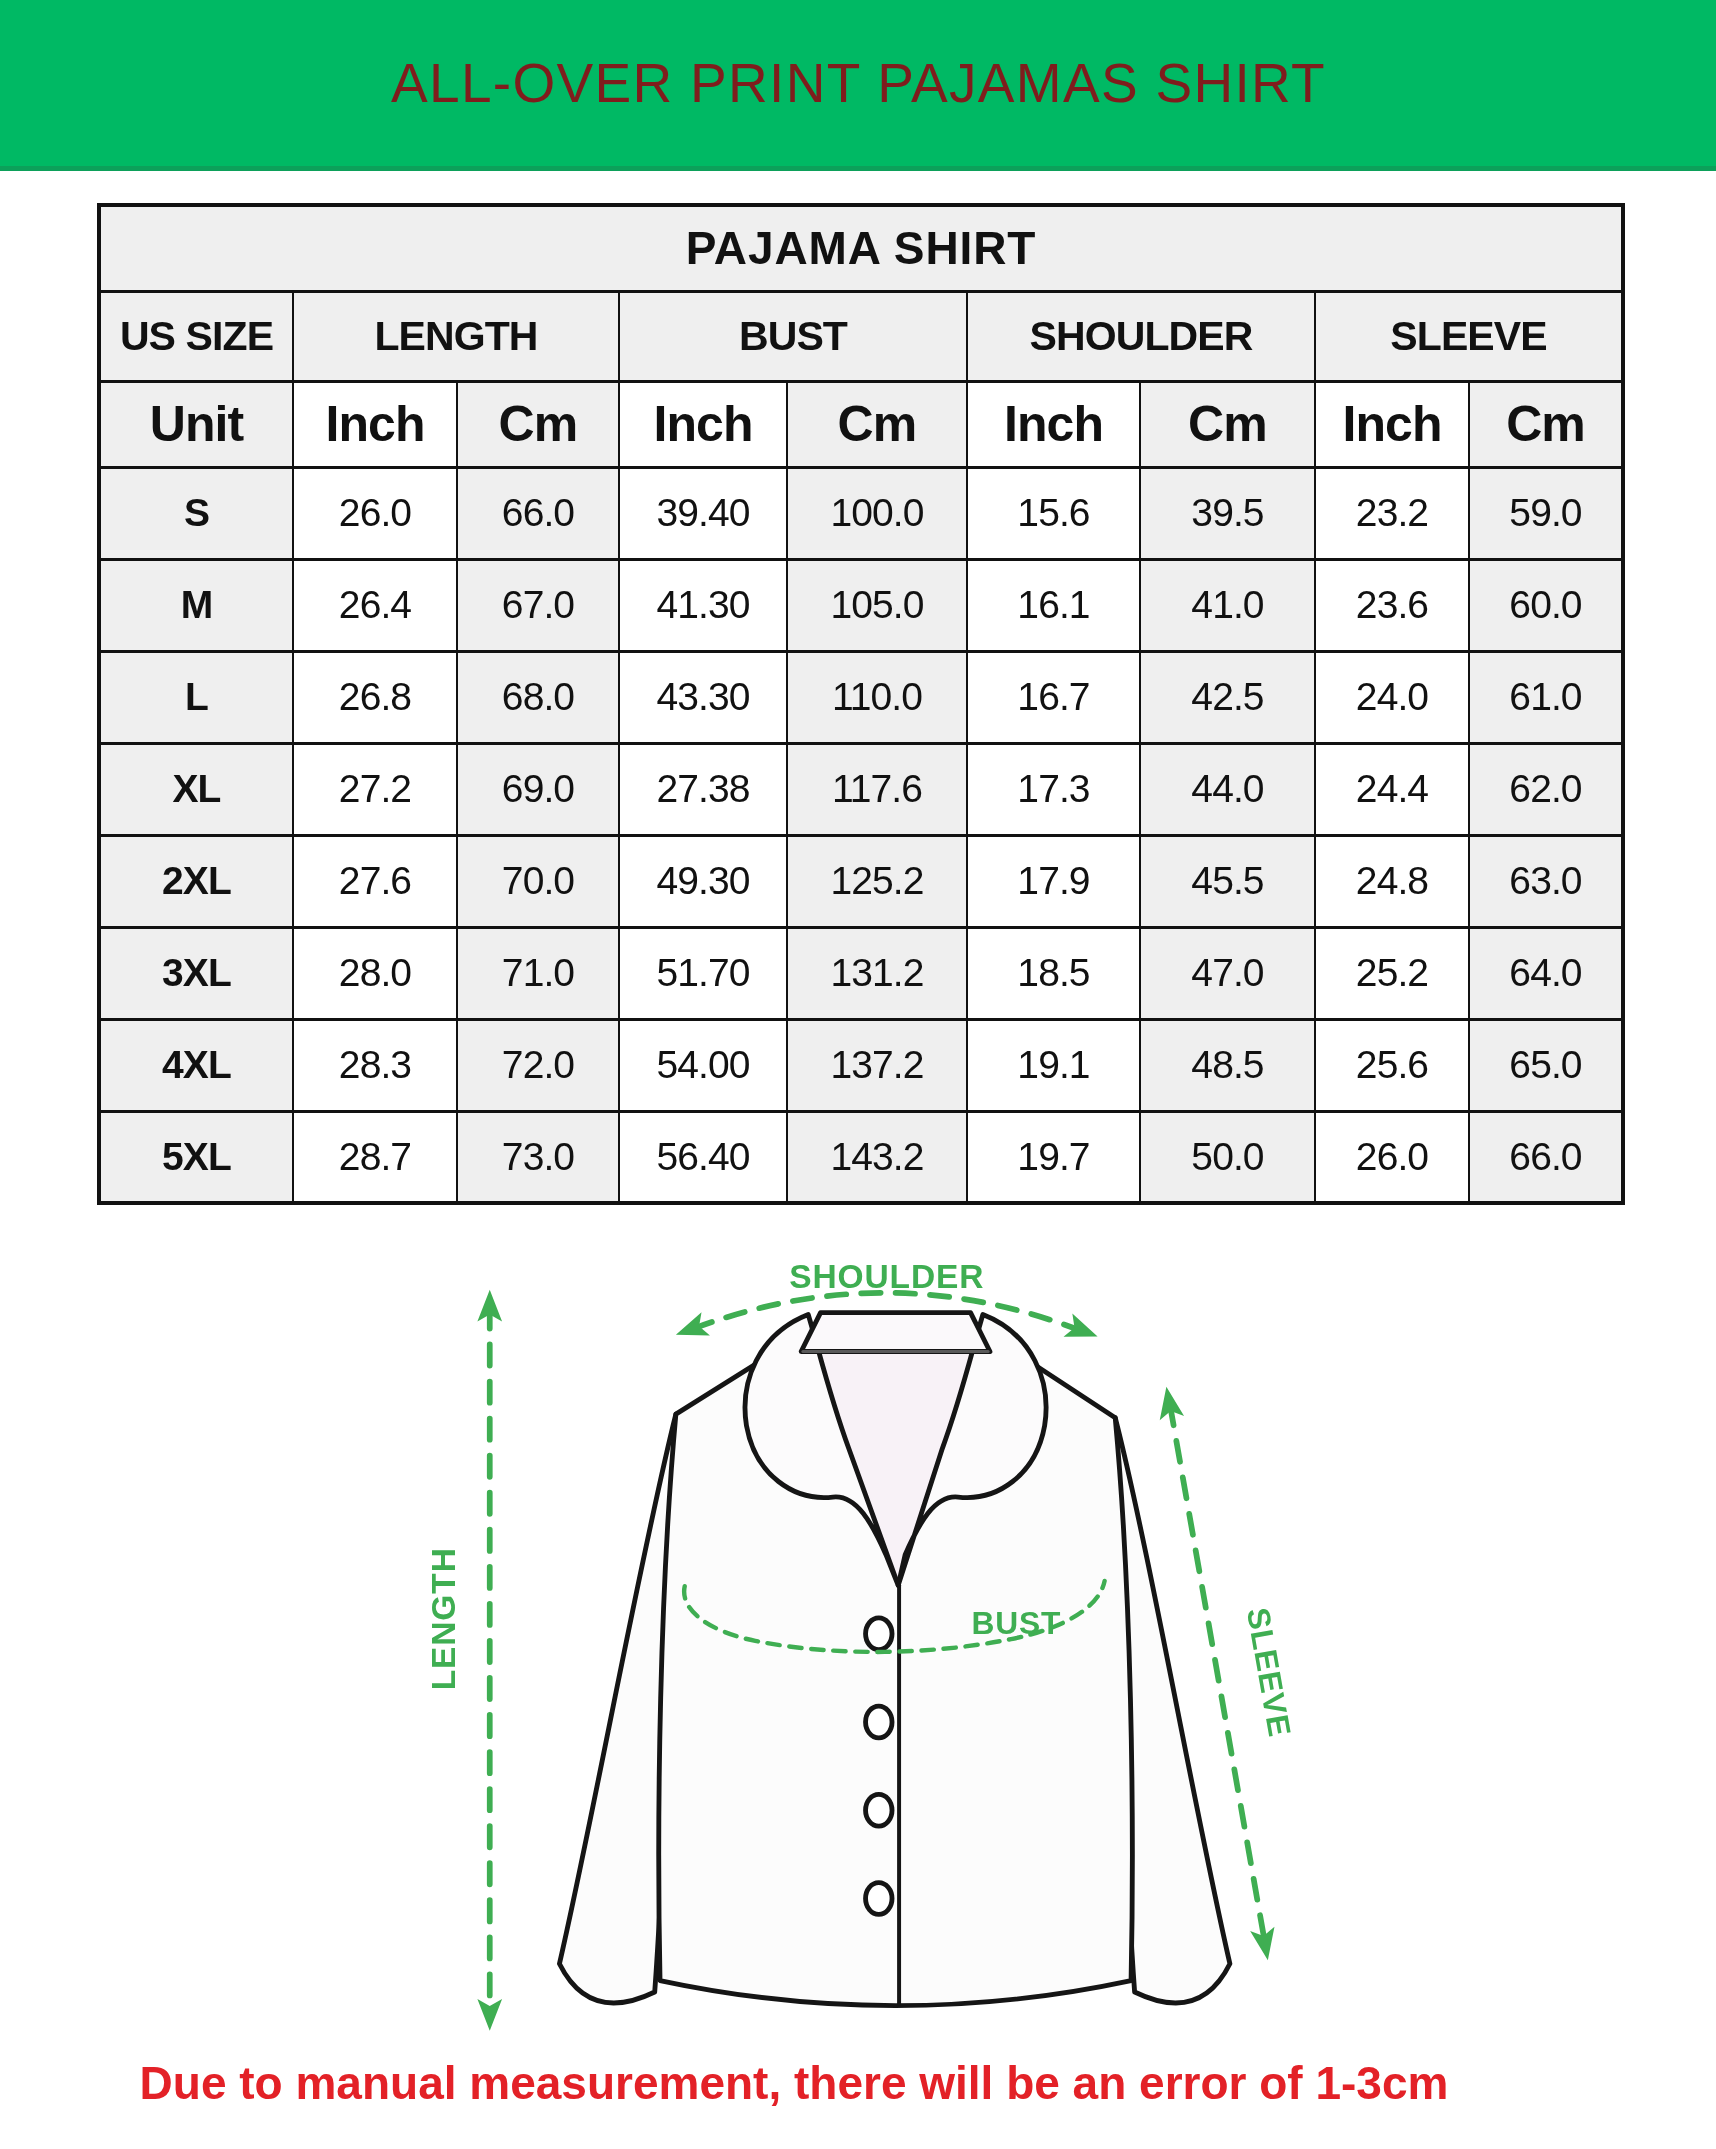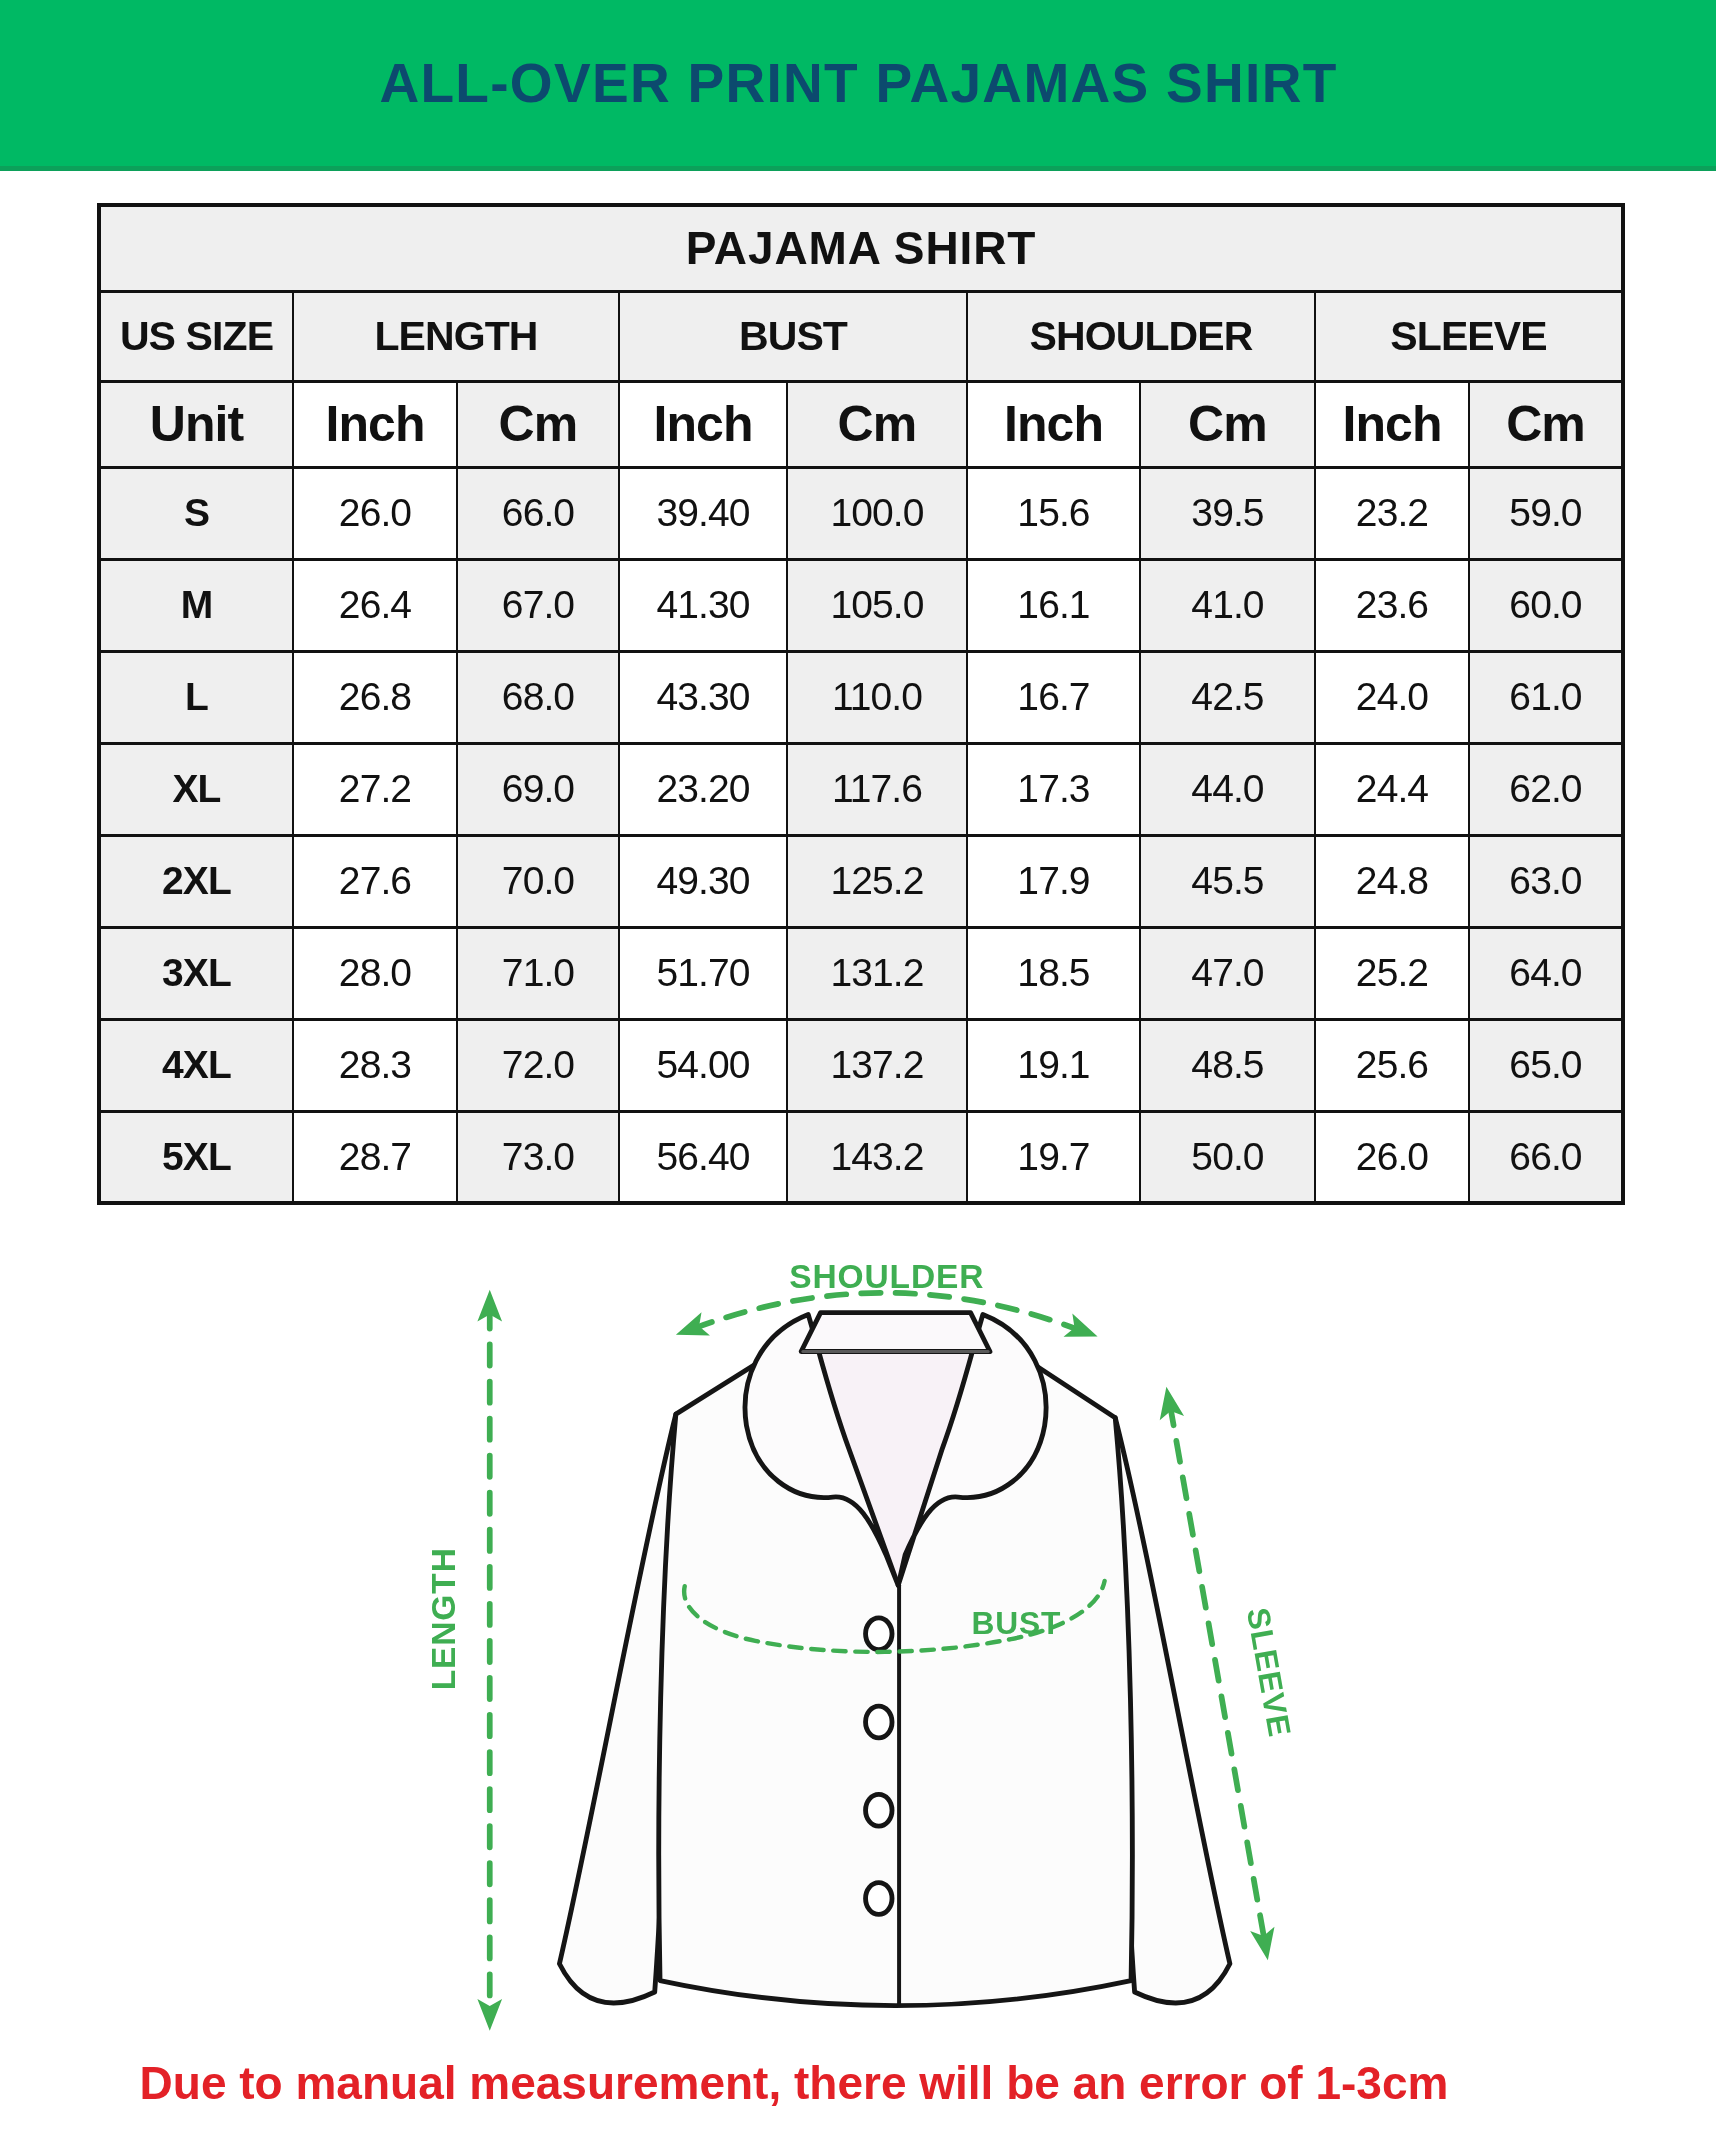--- a/index.html
+++ b/index.html
@@ -7,21 +7,21 @@
     width:1717px;height:2149px;position:relative;background:#ffffff;
     font-family:"Liberation Sans", sans-serif;overflow:hidden;
   }
   
   .banner{
     position:absolute;left:0;top:0;width:1717px;height:166px;
     background:#00b964;border-bottom:5.3px solid #0ca05a;
     display:flex;align-items:center;justify-content:center;
   }
   .banner h1{
-    margin:0;color:#0c4a6e;font-size:55px;font-weight:700;
+    margin:0;color:#7f1d1d;font-size:55px;font-weight:400;
     letter-spacing:1.3px;text-transform:uppercase;
   }
   
   table.size{
     position:absolute;left:97px;top:203px;width:1524px;height:997px;
     border-collapse:collapse;table-layout:fixed;
     background:#0c4a6e;border:4.4px solid #111111;
   }
   table.size td{
     border:2.6px solid #111111;border-top-width:3.5px;border-bottom-width:3.5px;
@@ -115,21 +115,21 @@
     <td class="gray">110.0</td>
     <td class="white">16.7</td>
     <td class="gray">42.5</td>
     <td class="white">24.0</td>
     <td class="gray">61.0</td>
   </tr>
   <tr style="height:92px">
     <td class="gray b">XL</td>
     <td class="white">27.2</td>
     <td class="gray">69.0</td>
-    <td class="white">23.20</td>
+    <td class="white">27.38</td>
     <td class="gray">117.6</td>
     <td class="white">17.3</td>
     <td class="gray">44.0</td>
     <td class="white">24.4</td>
     <td class="gray">62.0</td>
   </tr>
   <tr style="height:92px">
     <td class="gray b">2XL</td>
     <td class="white">27.6</td>
     <td class="gray">70.0</td>

